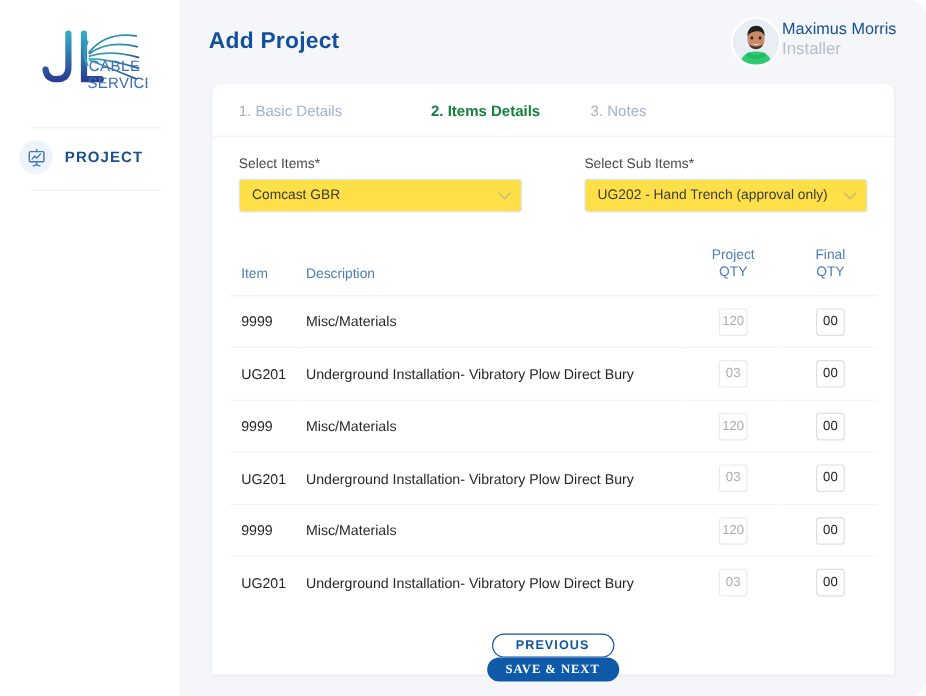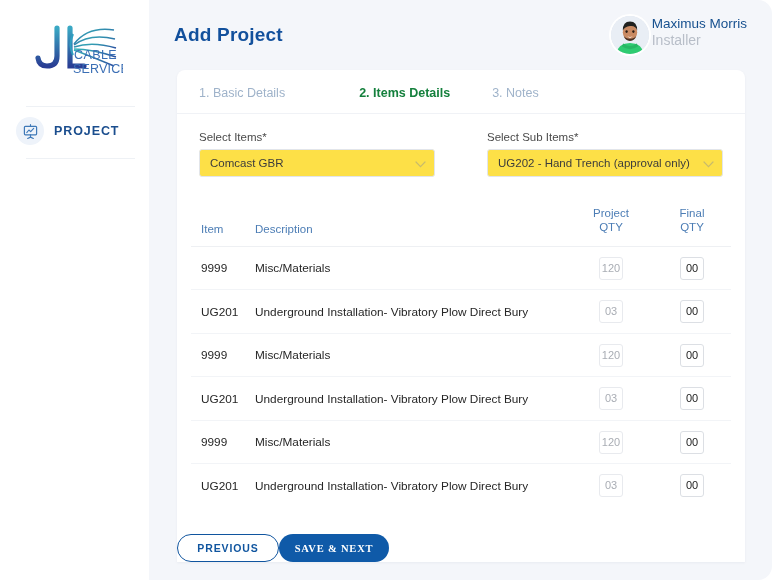--- a/index.html
+++ b/index.html
@@ -260,20 +260,22 @@
 
   
   .footer {
     position: absolute;
     left: 28px;
     right: 28px;
     top: 528px;
     height: 40px;
     display: flex;
     align-items: center;
+    justify-content: space-between;
+    flex-direction: column;
   }
   .btn-prev {
     min-width: 102px;
     height: 28px;
     border-radius: 16px;
     border: 1.3px solid #10559f;
     background: transparent;
     color: #10559f;
     font-size: 10.5px;
     font-weight: bold;

